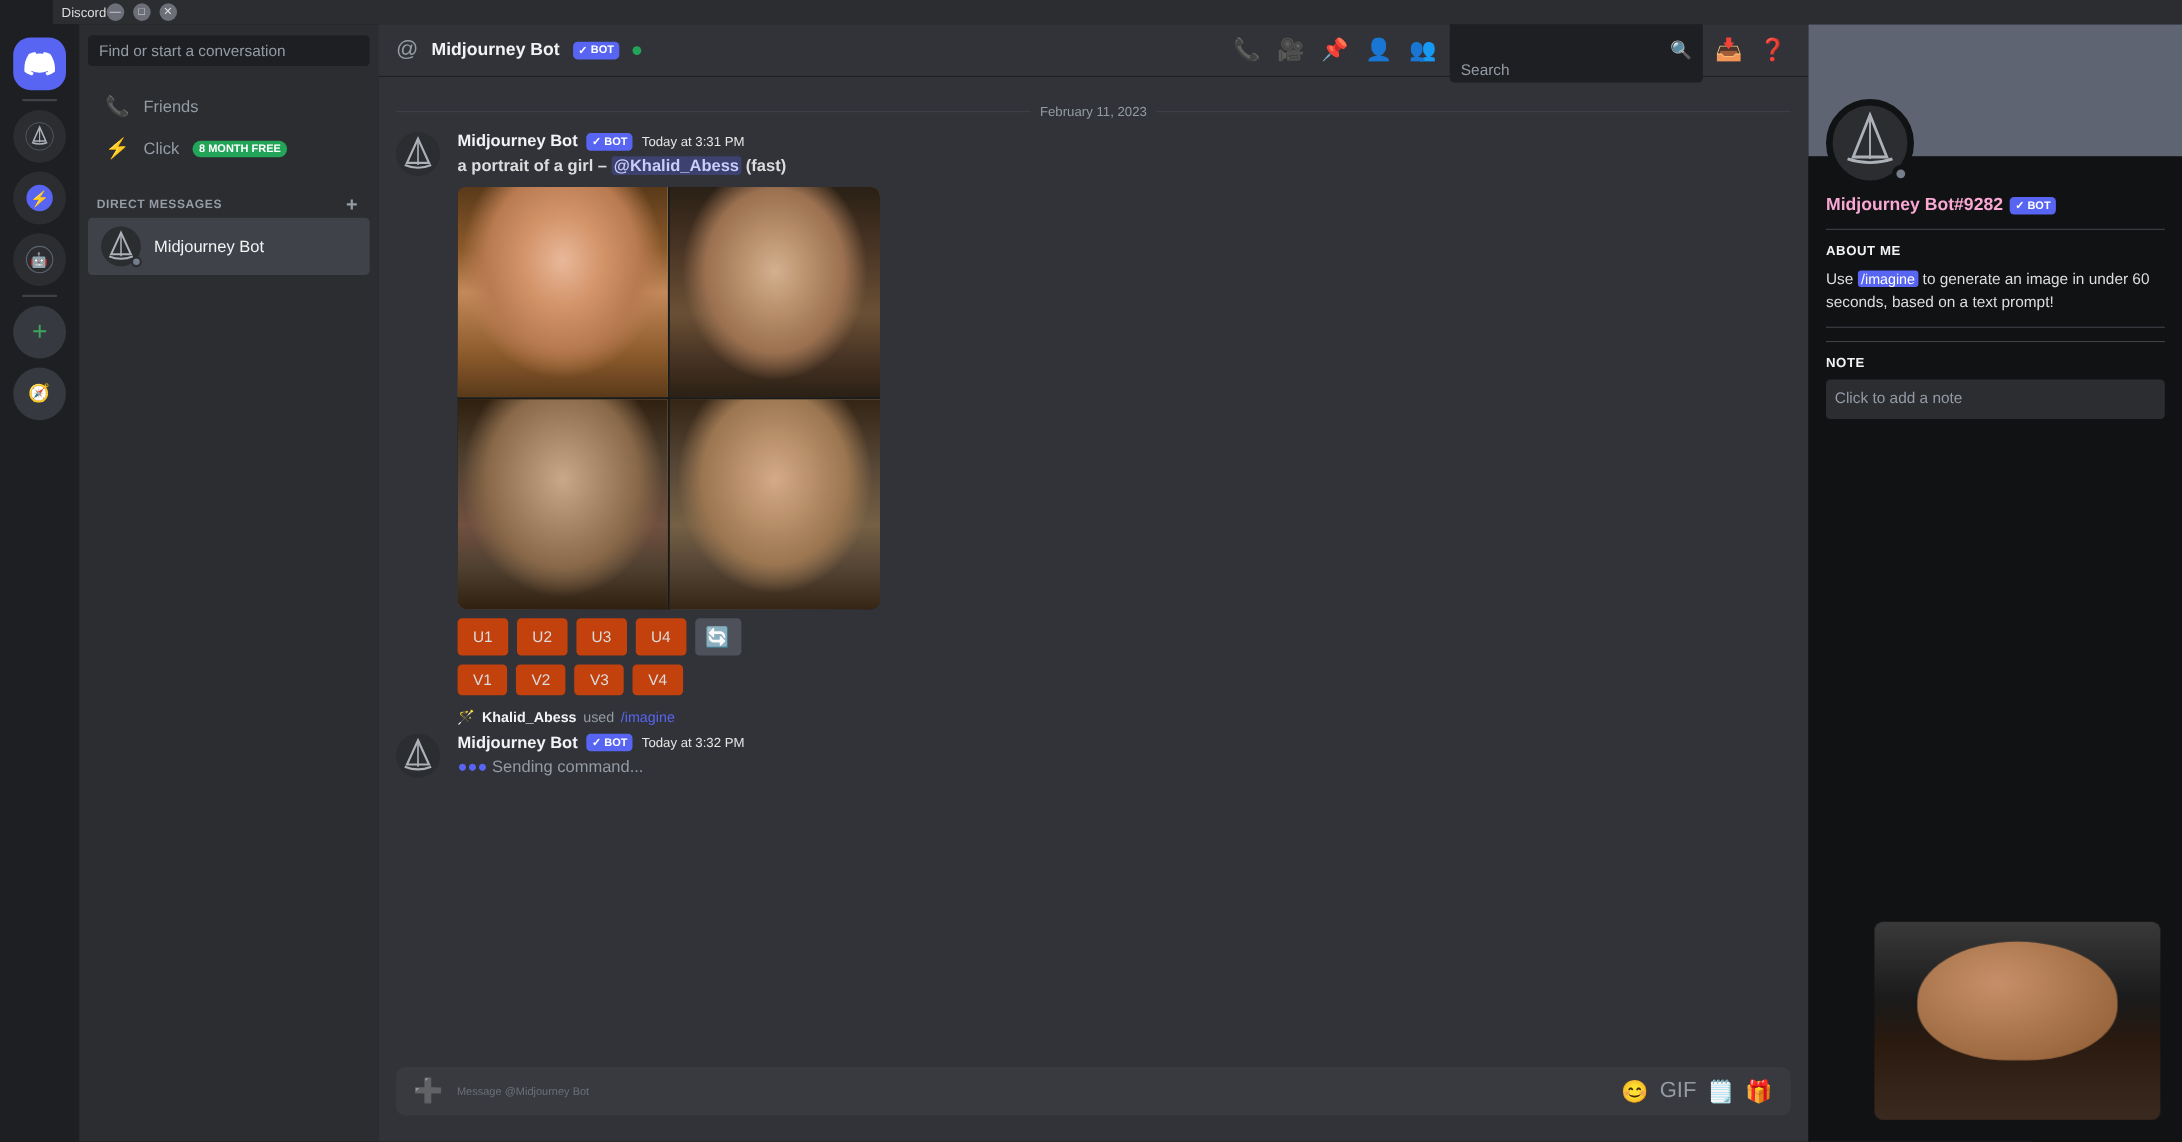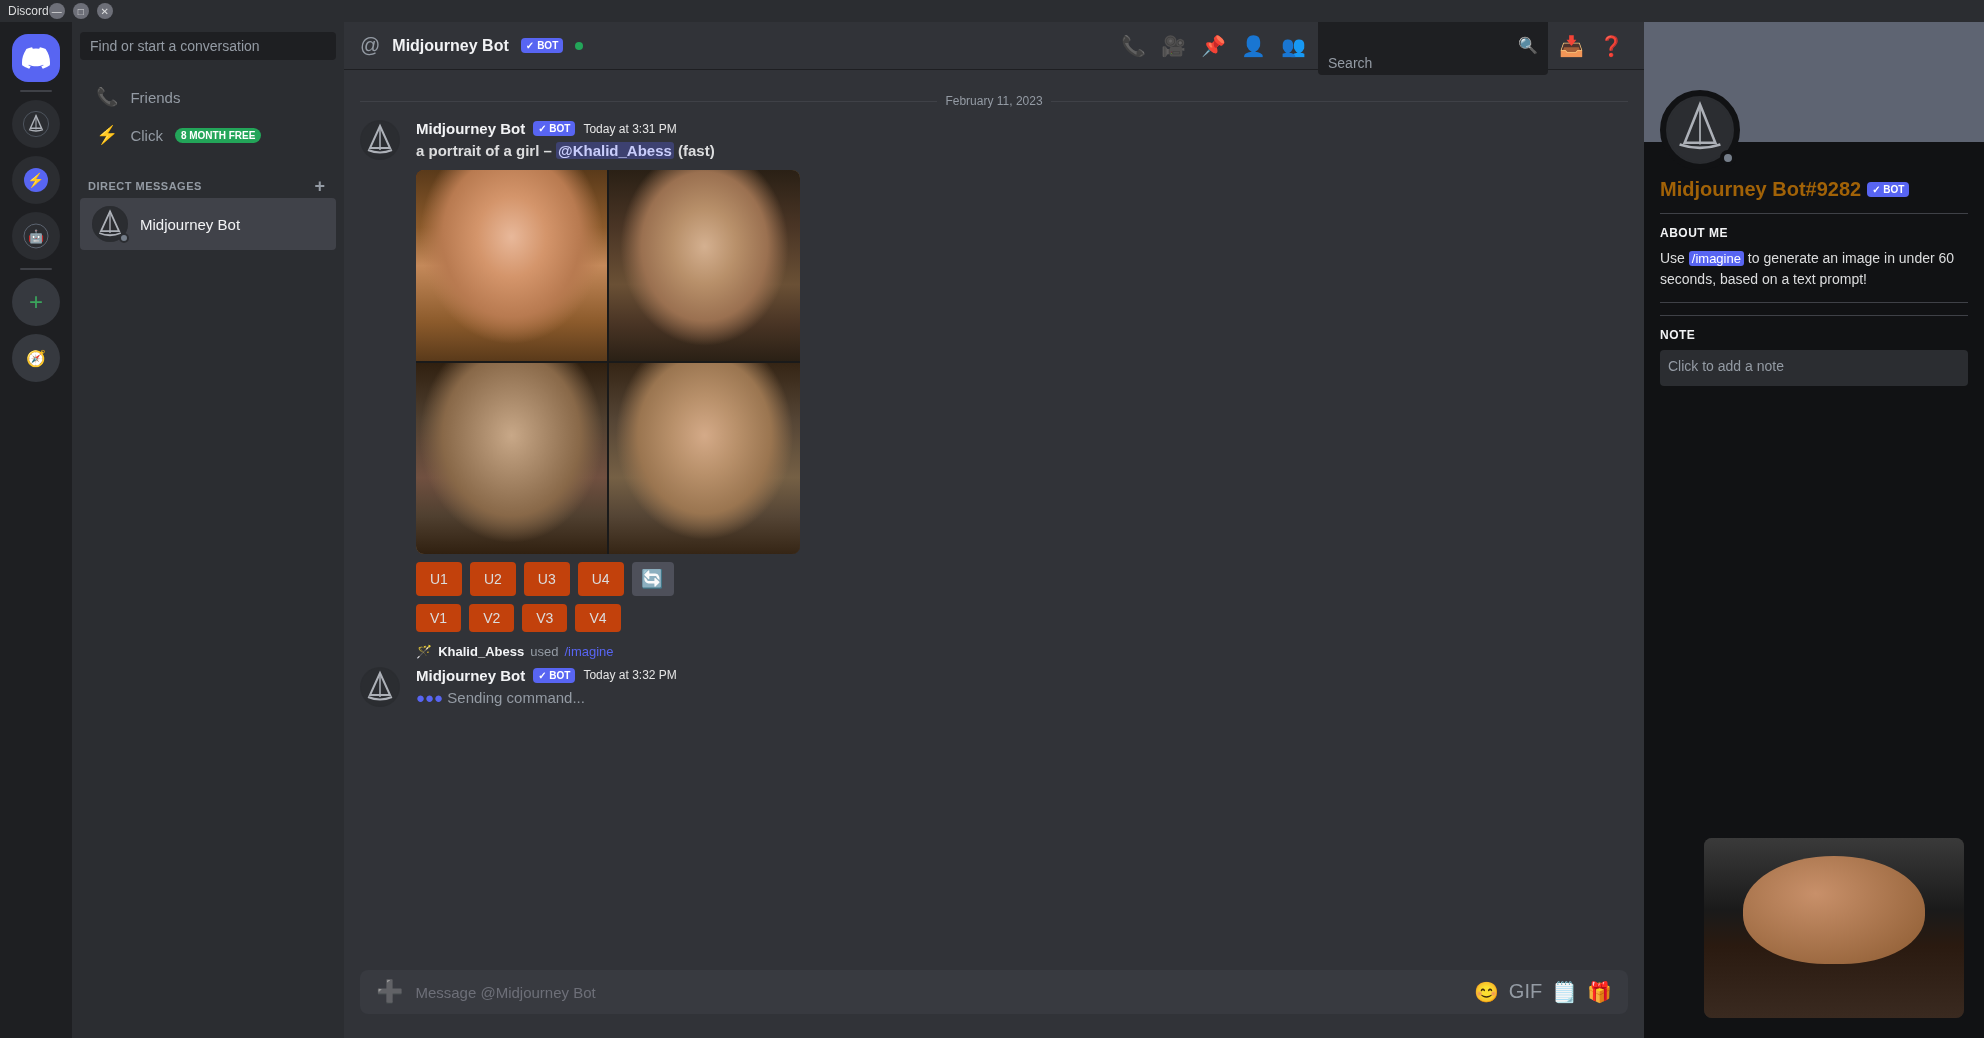--- a/index.html
+++ b/index.html
@@ -17,20 +17,21 @@
     
     #titlebar {
       background: #2b2d31;
       height: 22px;
       display: flex;
       align-items: center;
       padding: 0 8px;
       font-size: 12px;
       color: #dcddde;
       flex-shrink: 0;
+      margin-left: 48px;
     }
     #titlebar-controls { display: flex; gap: 8px; }
     .titlebar-btn { width: 16px; height: 16px; border-radius: 50%; cursor: pointer; display: flex; align-items: center; justify-content: center; font-size: 10px; }
     .titlebar-minimize { background: #6d6f78; }
     .titlebar-maximize { background: #6d6f78; }
     .titlebar-close { background: #6d6f78; }
 
     
     #app {
       display: flex;
@@ -480,21 +481,21 @@
       font-size: 22px;
       cursor: pointer;
     }
 
     #message-input {
       flex: 1;
       background: none;
       border: none;
       outline: none;
       color: #dcddde;
-      font-size: 15px;
+      font-size: 10px;
       padding: 12px 0;
     }
     #message-input::placeholder { color: #6d6f78; }
 
     .input-right-icons {
       display: flex;
       gap: 10px;
       color: #949ba4;
     }
     .input-right-icons span {
@@ -552,23 +553,23 @@
     }
 
     #profile-name-row {
       display: flex;
       align-items: center;
       gap: 6px;
       margin-bottom: 12px;
     }
 
     #profile-username {
-      font-size: 20px;
+      font-size: 16px;
       font-weight: 800;
-      color: #a16207;
+      color: #f9a8d4;
     }
 
     #profile-divider {
       height: 1px;
       background: #3f4147;
       margin: 12px 0;
     }
 
     .profile-section-title {
       font-size: 12px;

